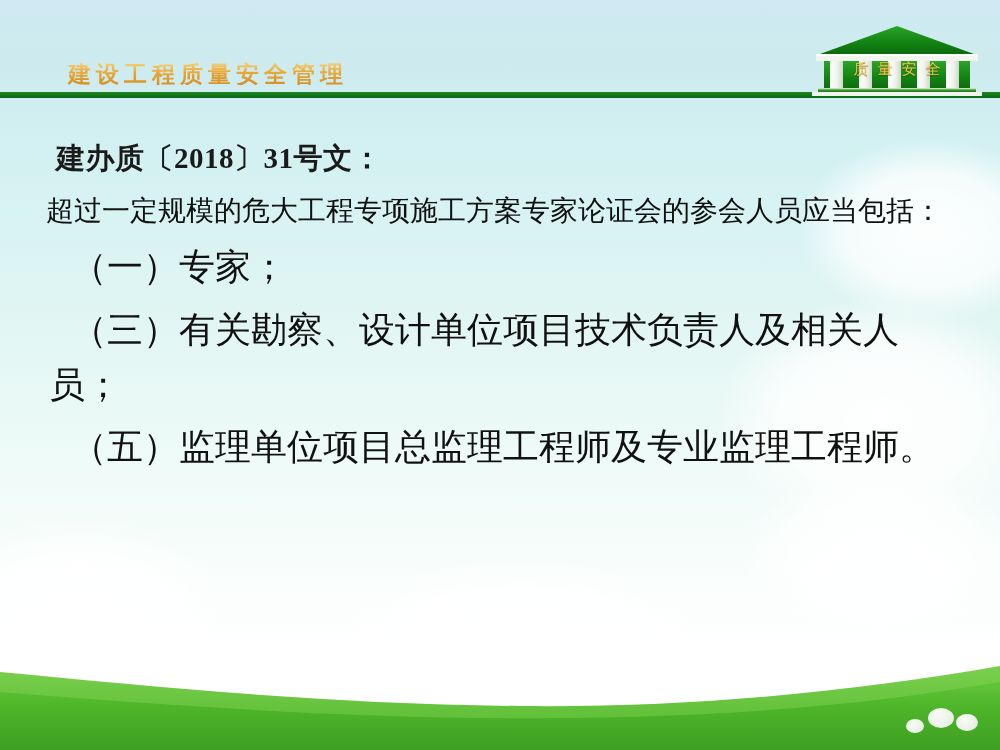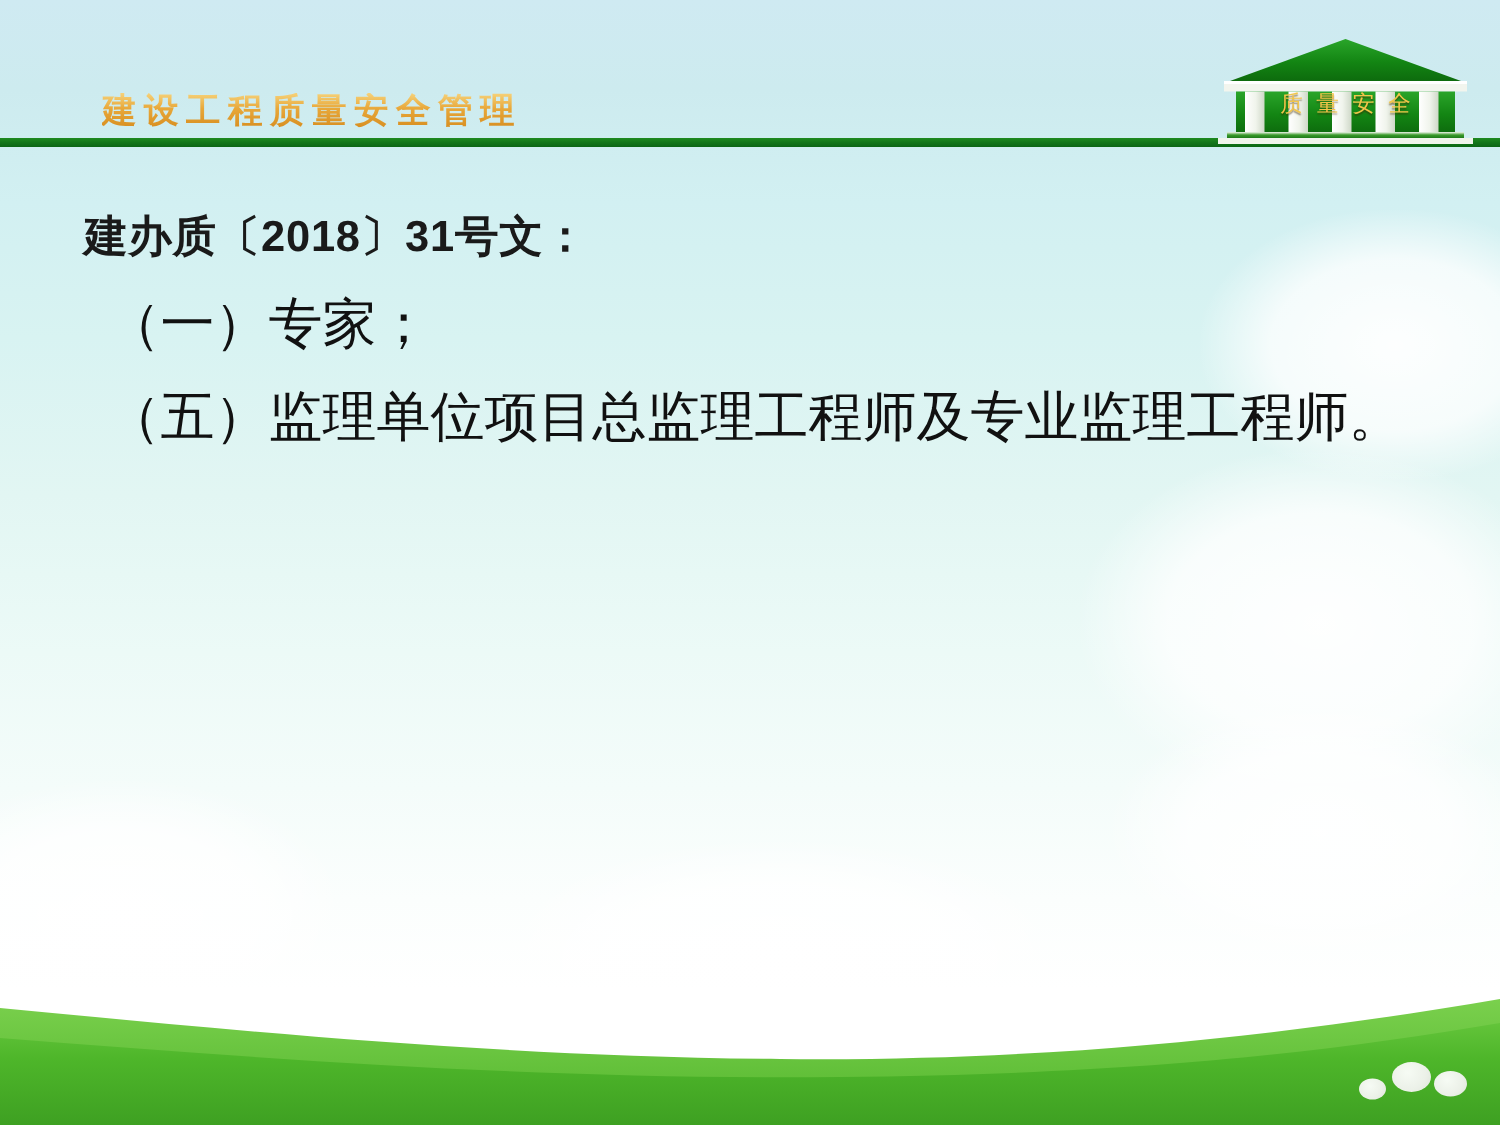--- a/index.html
+++ b/index.html
@@ -128,21 +128,21 @@
   }
 
   
   .content {
     position: absolute;
     left: 46px;
     top: 140px;
     width: 910px;
   }
   .doc-title {
-    font-family: Liberation Sans, sans-serif;
+    font-family: Liberation Serif, serif;
     font-size: 29px;
     font-weight: bold;
     color: #1a1a1a;
     margin: 0 0 12px 10px;
     line-height: 1.3;
     letter-spacing: 0.5px;
   }
   .lead {
     font-family: "DejaVu Serif", "Liberation Serif", serif;
     font-size: 28px;
@@ -231,24 +231,26 @@
 
       <rect x="12" y="64" width="158" height="5" fill="url(#gBase)"></rect>
       <rect x="6" y="68" width="170" height="4" fill="#f0f4ec"></rect>
     </svg>
     <div class="logo-text">质量安全</div>
   </div>
 
   <div class="content">
     <div class="doc-title">建办质〔2018〕31号文：</div>
 
+    <div class="lead">超过一定规模的危大工程专项施工方案专家论证会的参会人员应当包括：</div>
 
     <div class="item">（一）专家；</div>
 
 
+    <div class="item">（三）有关勘察、设计单位项目技术负责人及相关人员；</div>
 
 
     <div class="item">（五）监理单位项目总监理工程师及专业监理工程师。</div>
   </div>
 
   <div class="grass">
     <svg width="1000" height="130" viewBox="0 0 1000 130" xmlns="http://www.w3.org/2000/svg">
       <defs>
         <linearGradient id="gGrass" x1="0" y1="0" x2="0" y2="1">
           <stop offset="0%" stop-color="#63c43a"></stop>

